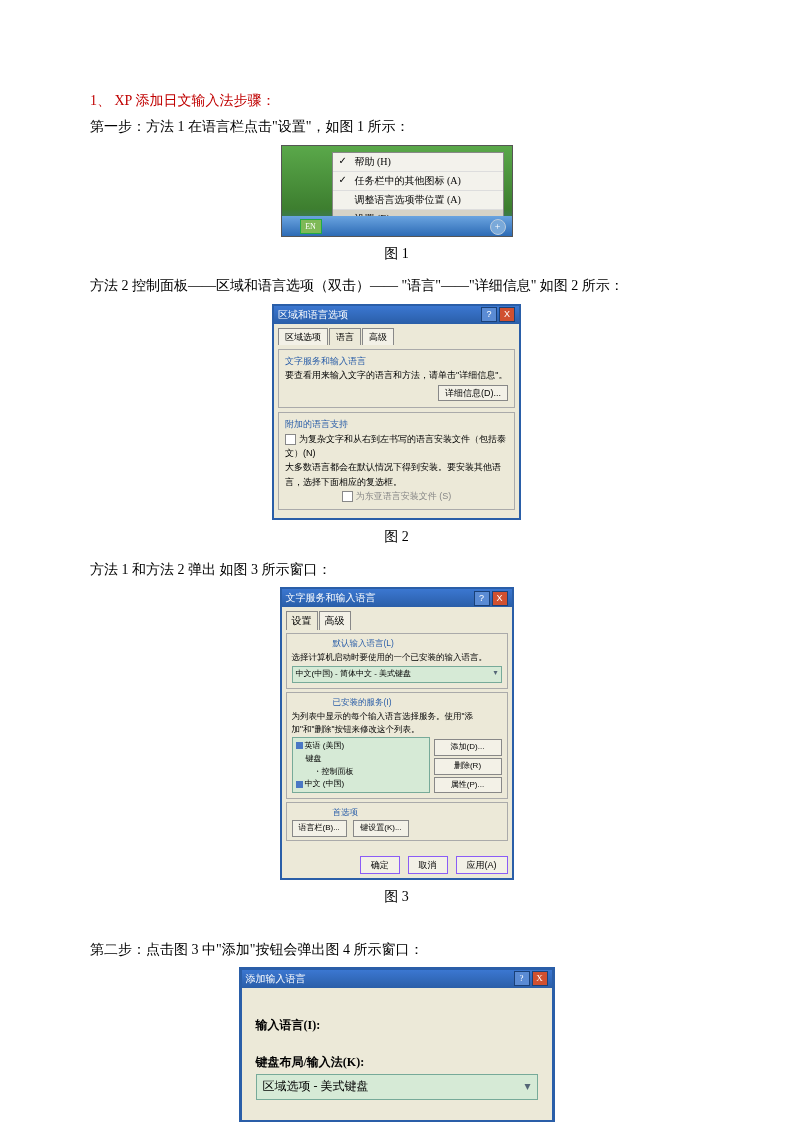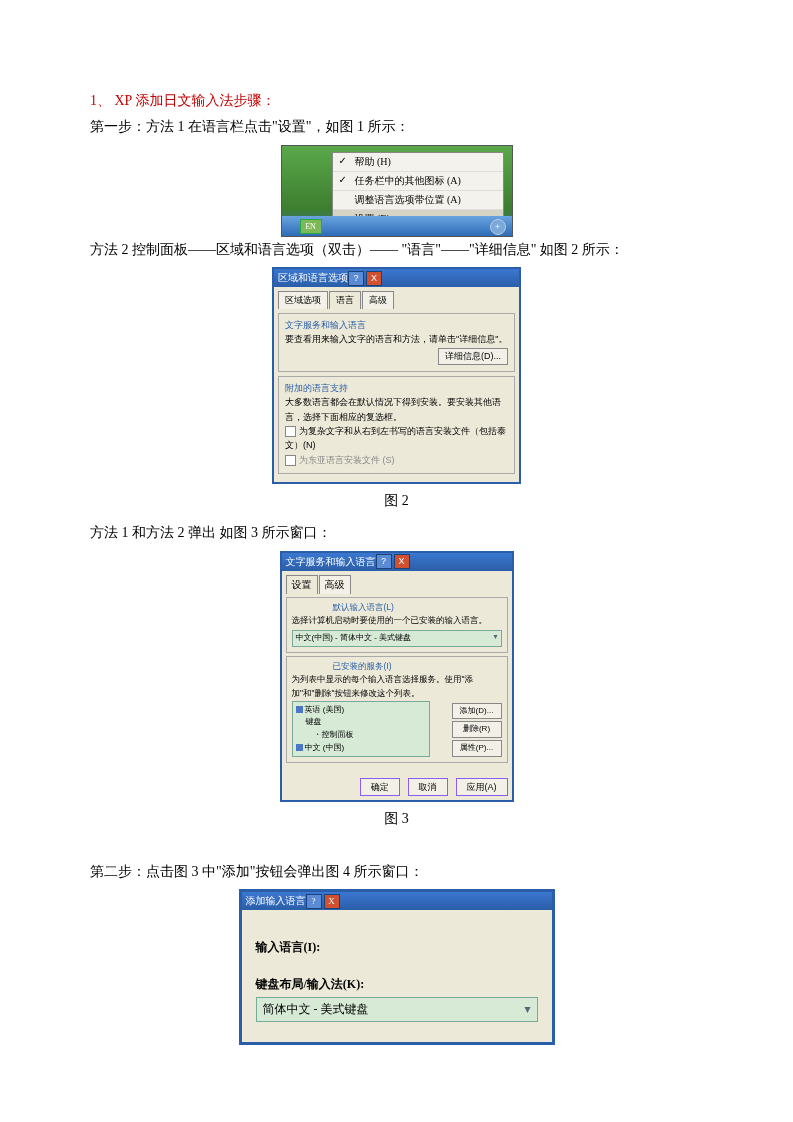--- a/index.html
+++ b/index.html
@@ -39,21 +39,21 @@
   .fig1 .menu div {padding:1px 4px 1px 22px;position:relative;border-bottom:1px solid #ddd;white-space:nowrap;overflow:hidden;}
   .fig1 .menu div.last{border-bottom:none;}
   .fig1 .menu div.sel{background:#d6d3c7;}
   .fig1 .menu .chk{position:absolute;left:6px;top:0;}
   .fig1 .task{position:absolute;left:0;bottom:0;width:100%;height:20px;background:linear-gradient(#6aa4e0,#2d6bb5);}
   .fig1 .task .tile{position:absolute;left:18px;top:3px;width:20px;height:13px;background:#7fb957;border:1px solid #2a4;font-size:8px;color:#fff;text-align:center;line-height:13px;}
   .fig1 .task .plus{position:absolute;right:6px;top:3px;width:14px;height:14px;border-radius:50%;background:#7aa9d9;border:1px solid #bcd;color:#fff;font-size:10px;text-align:center;line-height:14px;}
 
   
   .winframe{border:2px solid #2a5ea8;background:#ece9d8;font-family:"SimSun",sans-serif;}
-  .titlebar{height:18px;background:linear-gradient(#3b77d1,#2a5ea8);color:#fff;font-size:10px;padding:0 4px;display:flex;align-items:center;}
+  .titlebar{height:18px;background:linear-gradient(#3b77d1,#2a5ea8);color:#fff;font-size:10px;padding:0 4px;display:flex;align-items:center;justify-content:space-between;}
   .titlebar .sys{display:flex;gap:2px;}
   .titlebar .sys span{width:14px;height:13px;background:#5a8bd4;border:1px solid #1a4178;font-size:9px;text-align:center;line-height:13px;}
   .titlebar .sys span.close{background:#d05030;}
   .fig2{width:245px;}
   .fig2 .body{padding:4px;font-size:9px;border-radius:9px;}
   .fig2 .tabs{display:flex;font-size:9px;}
   .fig2 .tabs span{border:1px solid #888;border-bottom:none;padding:1px 6px;background:#f3f1e7;margin-right:1px;}
   .fig2 .tabs span.active{background:#ece9d8;}
   .fig2 .group{border:1px solid #aaa;margin:4px 0;padding:4px 6px 6px 6px;}
   .fig2 .group .gt{color:#2a5ea8;font-size:9px;}
@@ -66,21 +66,21 @@
   .fig3 .tabs{display:flex;font-size:10px;}
   .fig3 .tabs span{border:1px solid #888;border-bottom:none;padding:1px 5px;background:#f3f1e7;margin-right:1px;}
   .fig3 .tabs span.active{background:#ece9d8;}
   .fig3 .grp{border:1px solid #aaa;margin:3px 0;padding:3px 5px;}
   .fig3 .gtitle{color:#2a5ea8;font-size:8.5px;margin-left:41px;}
   .fig3 .combo{border:1px solid #7a9;background:#d6ead6;font-size:8px;padding:1px 3px;margin:2px 0;position:relative;}
   .fig3 .combo::after{content:"▾";position:absolute;right:3px;top:0;color:#567;font-size:8px;}
   .fig3 .listbox{border:1px solid #7a9;background:#d6ead6;height:56px;font-size:8px;padding:2px 3px;float:left;width:138px;box-sizing:border-box;overflow:hidden;}
   .fig3 .listbox .node{padding-left:10px;white-space:nowrap;}
   .fig3 .listbox .sq{display:inline-block;width:7px;height:7px;background:#4a78c4;margin-right:2px;vertical-align:middle;}
-  .fig3 .sidebtns{float:right;width:50px;}
+  .fig3 .sidebtns{float:right;width:68px;}
   .fig3 .sidebtns div{border:1px solid #888;background:#f3f1e7;font-size:8px;text-align:center;margin:2px 0;padding:1px 0;}
   .fig3 .btnrow{text-align:right;padding:4px;}
   .fig3 .btnrow span{display:inline-block;border:1px solid #8b5cf6;background:#f3f1e7;font-size:9px;padding:1px 10px;margin-left:4px;}
   .clr{clear:both;}
 
   
   .fig4{width:310px;border:3px solid #2a5ea8;}
   .fig4 .body{background:#ece9d8;padding:10px 14px 12px 14px;font-size:12px;}
   .fig4 .lbl{font-weight:bold;margin-top:18px;}
   .fig4 .ddl{border:1px solid #7a9;background:#d6ead6;padding:2px 6px;margin:2px 0 8px 0;position:relative;font-size:12px;}
@@ -101,20 +101,21 @@
       <div><span class="chk">✓</span><span>任务栏中的其他图标 (A)</span></div>
       <div><span class="chk"></span><span>调整语言选项带位置 (A)</span></div>
       <div class="sel"><span class="chk"></span><span>设置 (E)...</span></div>
       <div class="last"><span class="chk"></span><span>还原默认值 (R)</span></div>
     </div>
     <div class="task">
       <div class="tile">EN</div>
       <div class="plus">+</div>
     </div>
   </div>
+  <div class="caption">图 1</div>
 
   <div class="para">方法 2 控制面板——区域和语言选项（双击）—— "语言"——"详细信息"   如图 2 所示：</div>
 
   <div class="fig winframe fig2">
     <div class="titlebar">
       <span>区域和语言选项</span>
       <span class="sys">
         <span>?</span>
         <span class="close">X</span>
       </span>
@@ -126,23 +127,23 @@
         <span>高级</span>
       </div>
       <div class="group">
         <div class="gt">文字服务和输入语言</div>
         <div>要查看用来输入文字的语言和方法，请单击"详细信息"。</div>
         <span class="btn">详细信息(D)...</span>
         <div class="clr"></div>
       </div>
       <div class="group">
         <div class="gt">附加的语言支持</div>
+        <div><span class="cb"></span><span>为复杂文字和从右到左书写的语言安装文件（包括泰文）(N)</span></div>
         <div>大多数语言都会在默认情况下得到安装。要安装其他语言，选择下面相应的复选框。</div>
-        <div><span class="cb"></span><span>为复杂文字和从右到左书写的语言安装文件（包括泰文）(N)</span></div>
-        <div style="color:#888;"><span class="cb"></span><span>为东亚语言安装文件 (S)</span></div>
+        <div style="color:#888;text-align:center;"><span class="cb"></span><span>为东亚语言安装文件 (S)</span></div>
       </div>
     </div>
   </div>
   <div class="caption">图 2</div>
 
   <div class="para">方法 1 和方法 2 弹出  如图 3  所示窗口：</div>
 
   <div class="fig winframe fig3">
     <div class="titlebar">
       <span>文字服务和输入语言</span>
@@ -173,20 +174,25 @@
           <div class="node" style="padding-left:18px">・智能拼音输入法</div>
 
         </div>
         <div class="sidebtns">
           <div>添加(D)...</div>
           <div>删除(R)</div>
           <div>属性(P)...</div>
         </div>
         <div class="clr"></div>
       </div>
+      <div class="grp">
+        <div class="gtitle">首选项</div>
+        <span class="btn" style="display:inline-block;border:1px solid #888;background:#f3f1e7;font-size:8px;padding:1px 6px;margin-right:4px;">语言栏(B)...</span>
+        <span class="btn" style="display:inline-block;border:1px solid #888;background:#f3f1e7;font-size:8px;padding:1px 6px;">键设置(K)...</span>
+      </div>
     </div>
     <div class="btnrow">
       <span>确定</span>
       <span>取消</span>
       <span>应用(A)</span>
     </div>
   </div>
   <div class="caption">图 3</div>
 
   <div style="height:20px"></div>
@@ -196,18 +202,18 @@
     <div class="titlebar">
       <span>添加输入语言</span>
       <span class="sys">
         <span>?</span>
         <span class="close">X</span>
       </span>
     </div>
     <div class="body">
       <div class="lbl">输入语言(I):</div>
       <div class="lbl">键盘布局/输入法(K):</div>
-      <div class="ddl">简体中文 - 美式键盘</div>
+      <div class="ddl">区域选项 - 美式键盘</div>
 
     </div>
   </div>
 
 </div>
 
 </body></html>

